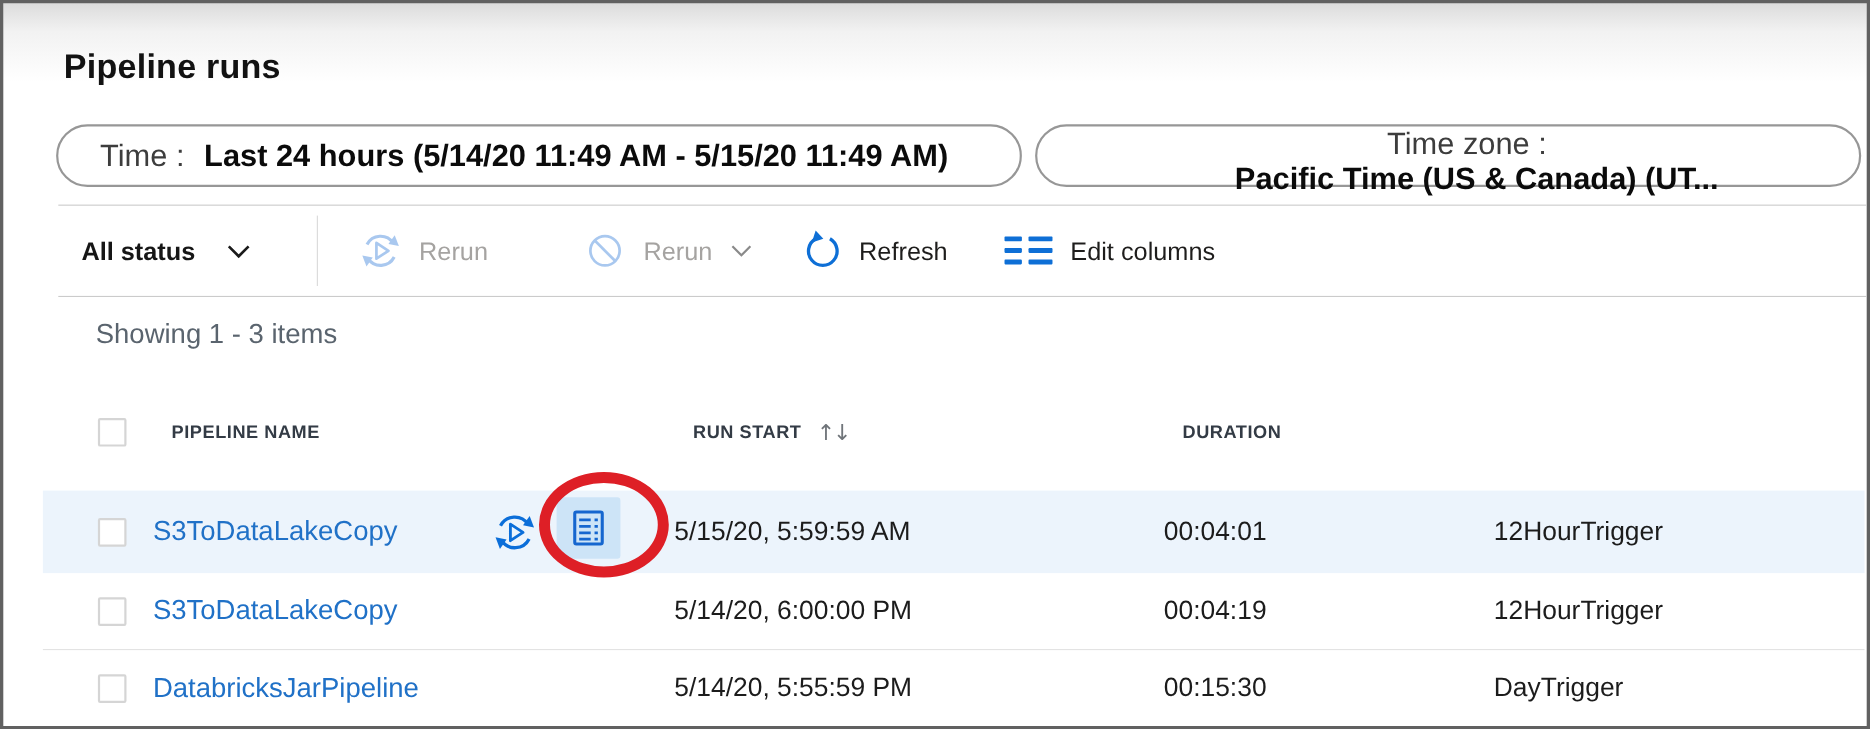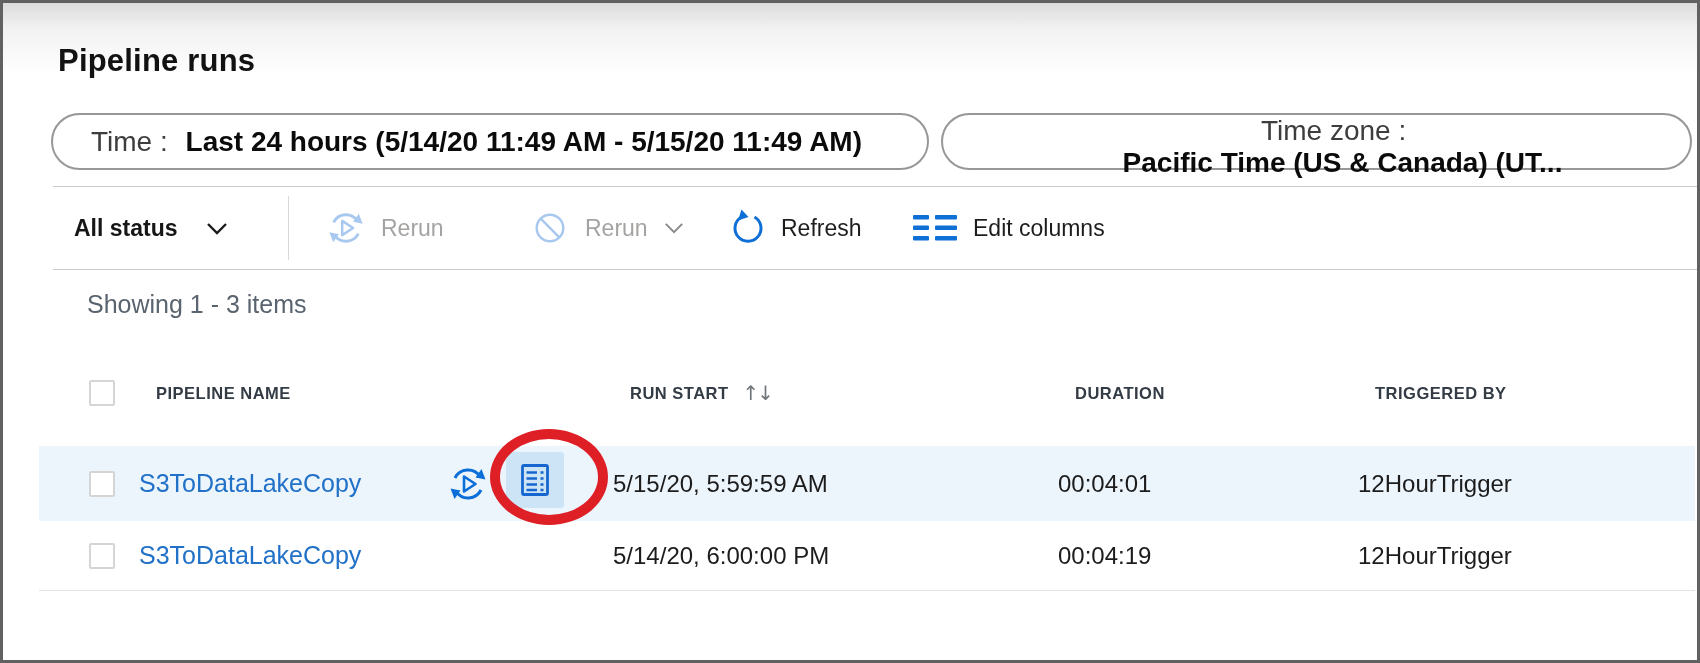--- a/index.html
+++ b/index.html
@@ -145,21 +145,20 @@
   <div class="thead">
     <div class="cell c-check">
         <span class="checkbox"></span>
       </div>
     <div class="cell c-name hdr">PIPELINE NAME</div>
     <div class="cell c-start">
       <span class="hdr">RUN START</span>
       <span class="sort">↑↓</span>
     </div>
     <div class="cell c-dur hdr">DURATION</div>
-    <div class="cell c-trig hdr">TRIGGERED BY</div>
   </div>
 
   <div class="row row1">
     <div class="cell c-check">
         <span class="checkbox"></span>
       </div>
     <div class="cell c-name">
         <a class="plink">S3ToDataLakeCopy</a>
       </div>
     <span class="rerun-row-btn">
@@ -201,14 +200,25 @@
         <span class="checkbox"></span>
       </div>
     <div class="cell c-name">
         <a class="plink">S3ToDataLakeCopy</a>
       </div>
     <div class="cell c-start cell-text">5/14/20, 6:00:00 PM</div>
     <div class="cell c-dur cell-text">00:04:19</div>
     <div class="cell c-trig cell-text">12HourTrigger</div>
   </div>
 
+  <div class="row row3">
+    <div class="cell c-check">
+        <span class="checkbox"></span>
+      </div>
+    <div class="cell c-name">
+        <a class="plink">DatabricksJarPipeline</a>
+      </div>
+    <div class="cell c-start cell-text">5/14/20, 5:55:59 PM</div>
+    <div class="cell c-dur cell-text">00:15:30</div>
+    <div class="cell c-trig cell-text">DayTrigger</div>
+  </div>
 
 </div>
 
 </body></html>

